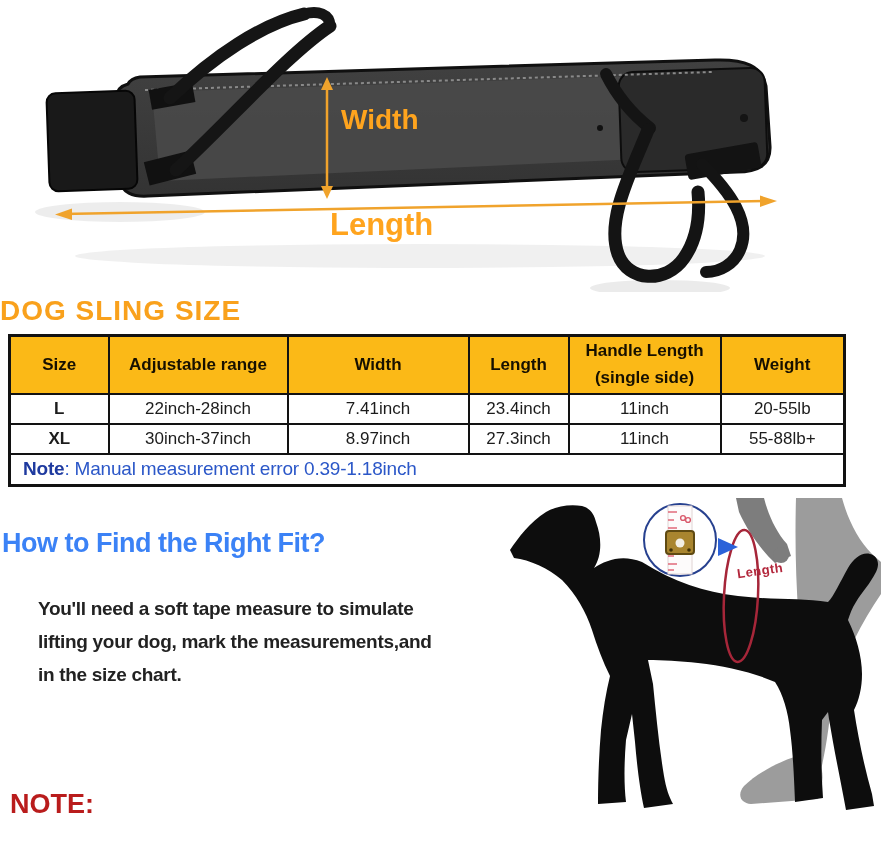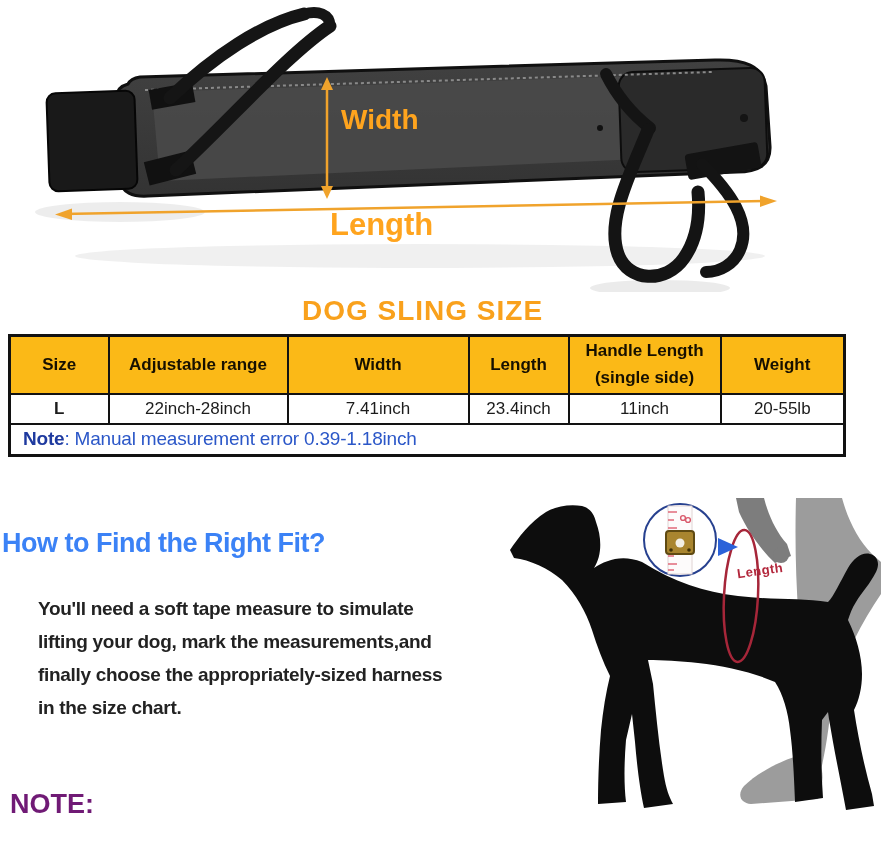--- a/index.html
+++ b/index.html
@@ -14,21 +14,21 @@
   
   .fig-label {
     color: #FFA41E; font-weight: 700; line-height: 1;
     letter-spacing: 0px; white-space: nowrap;
   }
   #width-label { left: 341px; top: 106px; font-size: 28px; }
   #length-label { left: 330px; top: 209px; font-size: 31px; }
 
   
   #chart-title {
-    left: 0; top: 295px; width: 845px; text-align: center;
+    left: 0; top: 295px; width: 845px; 
     color: #F9A11C; font-size: 28px; font-weight: 700; letter-spacing: 1px;
     white-space: nowrap;
   }
 
   
   #size-table-wrap { left: 8px; top: 334px; width: 778px; }
   table.size-table {
     border-collapse: collapse; width: 837px; table-layout: fixed;
     border: 3px solid #121212;
   }
@@ -60,21 +60,21 @@
   }
 
   
   #measure-length-label {
     left: 737px; top: 563px; color: #B3273C; font-size: 13px; font-weight: 700;
     transform: rotate(-8deg); letter-spacing: 0.5px; white-space: nowrap;
   }
 
   
   #note-heading {
-    left: 10px; top: 789px; color: #701a75; font-size: 27px; font-weight: 700;
+    left: 10px; top: 789px; color: #b91c1c; font-size: 27px; font-weight: 700;
     white-space: nowrap;
   }
   #note-text {
     left: 35px; top: 829px; width: 846px; color: #1b1b1b; font-size: 19px;
     font-weight: 700; letter-spacing: -0.5px; white-space: nowrap;
   }
 </style>
 </head>
 <body>
 
@@ -176,35 +176,42 @@
         </th>
       </tr>
       <tr class="data-row">
         <td class="size-cell">L</td>
         <td>22inch-28inch</td>
         <td>7.41inch</td>
         <td>23.4inch</td>
         <td>11inch</td>
         <td>20-55lb</td>
       </tr>
+      <tr class="data-row">
+        <td class="size-cell">XL</td>
+        <td>30inch-37inch</td>
+        <td>8.97inch</td>
+        <td>27.3inch</td>
+        <td>11inch</td>
+        <td>55-88lb+</td>
+      </tr>
       <tr class="note-row">
         <td colspan="6">
           <b>Note</b><span>: Manual measurement error 0.39-1.18inch</span>
         </td>
       </tr>
     </tbody>
       </table>
   </div>
 
   <div class="abs" id="fit-heading">How to Find the Right Fit?</div>
 
   <div class="abs" id="fit-lines">
     <div class="fit-line">You'll need a soft tape measure to simulate</div>
     <div class="fit-line">lifting your dog, mark the measurements,and</div>
-    <div class="fit-line">finally choose the appropriately-sized harness</div>
     <div class="fit-line">in the size chart.</div>
   </div>
 
   <svg class="abs" style="left:490px; top:498px;" width="391" height="322" viewBox="0 0 391 322">
 
     <g>
       <path d="M 306 0 L 352 0 C 358 22, 368 42, 382 56 L 391 64 L 391 96
                C 372 124, 354 158, 344 194 L 318 206 C 308 138, 304 68, 306 0 Z" fill="#9c9c9c"></path>
       <path d="M 320 202 L 342 196 C 340 224, 336 250, 331 272 L 305 266
                C 311 245, 316 223, 320 202 Z" fill="#9c9c9c"></path>

